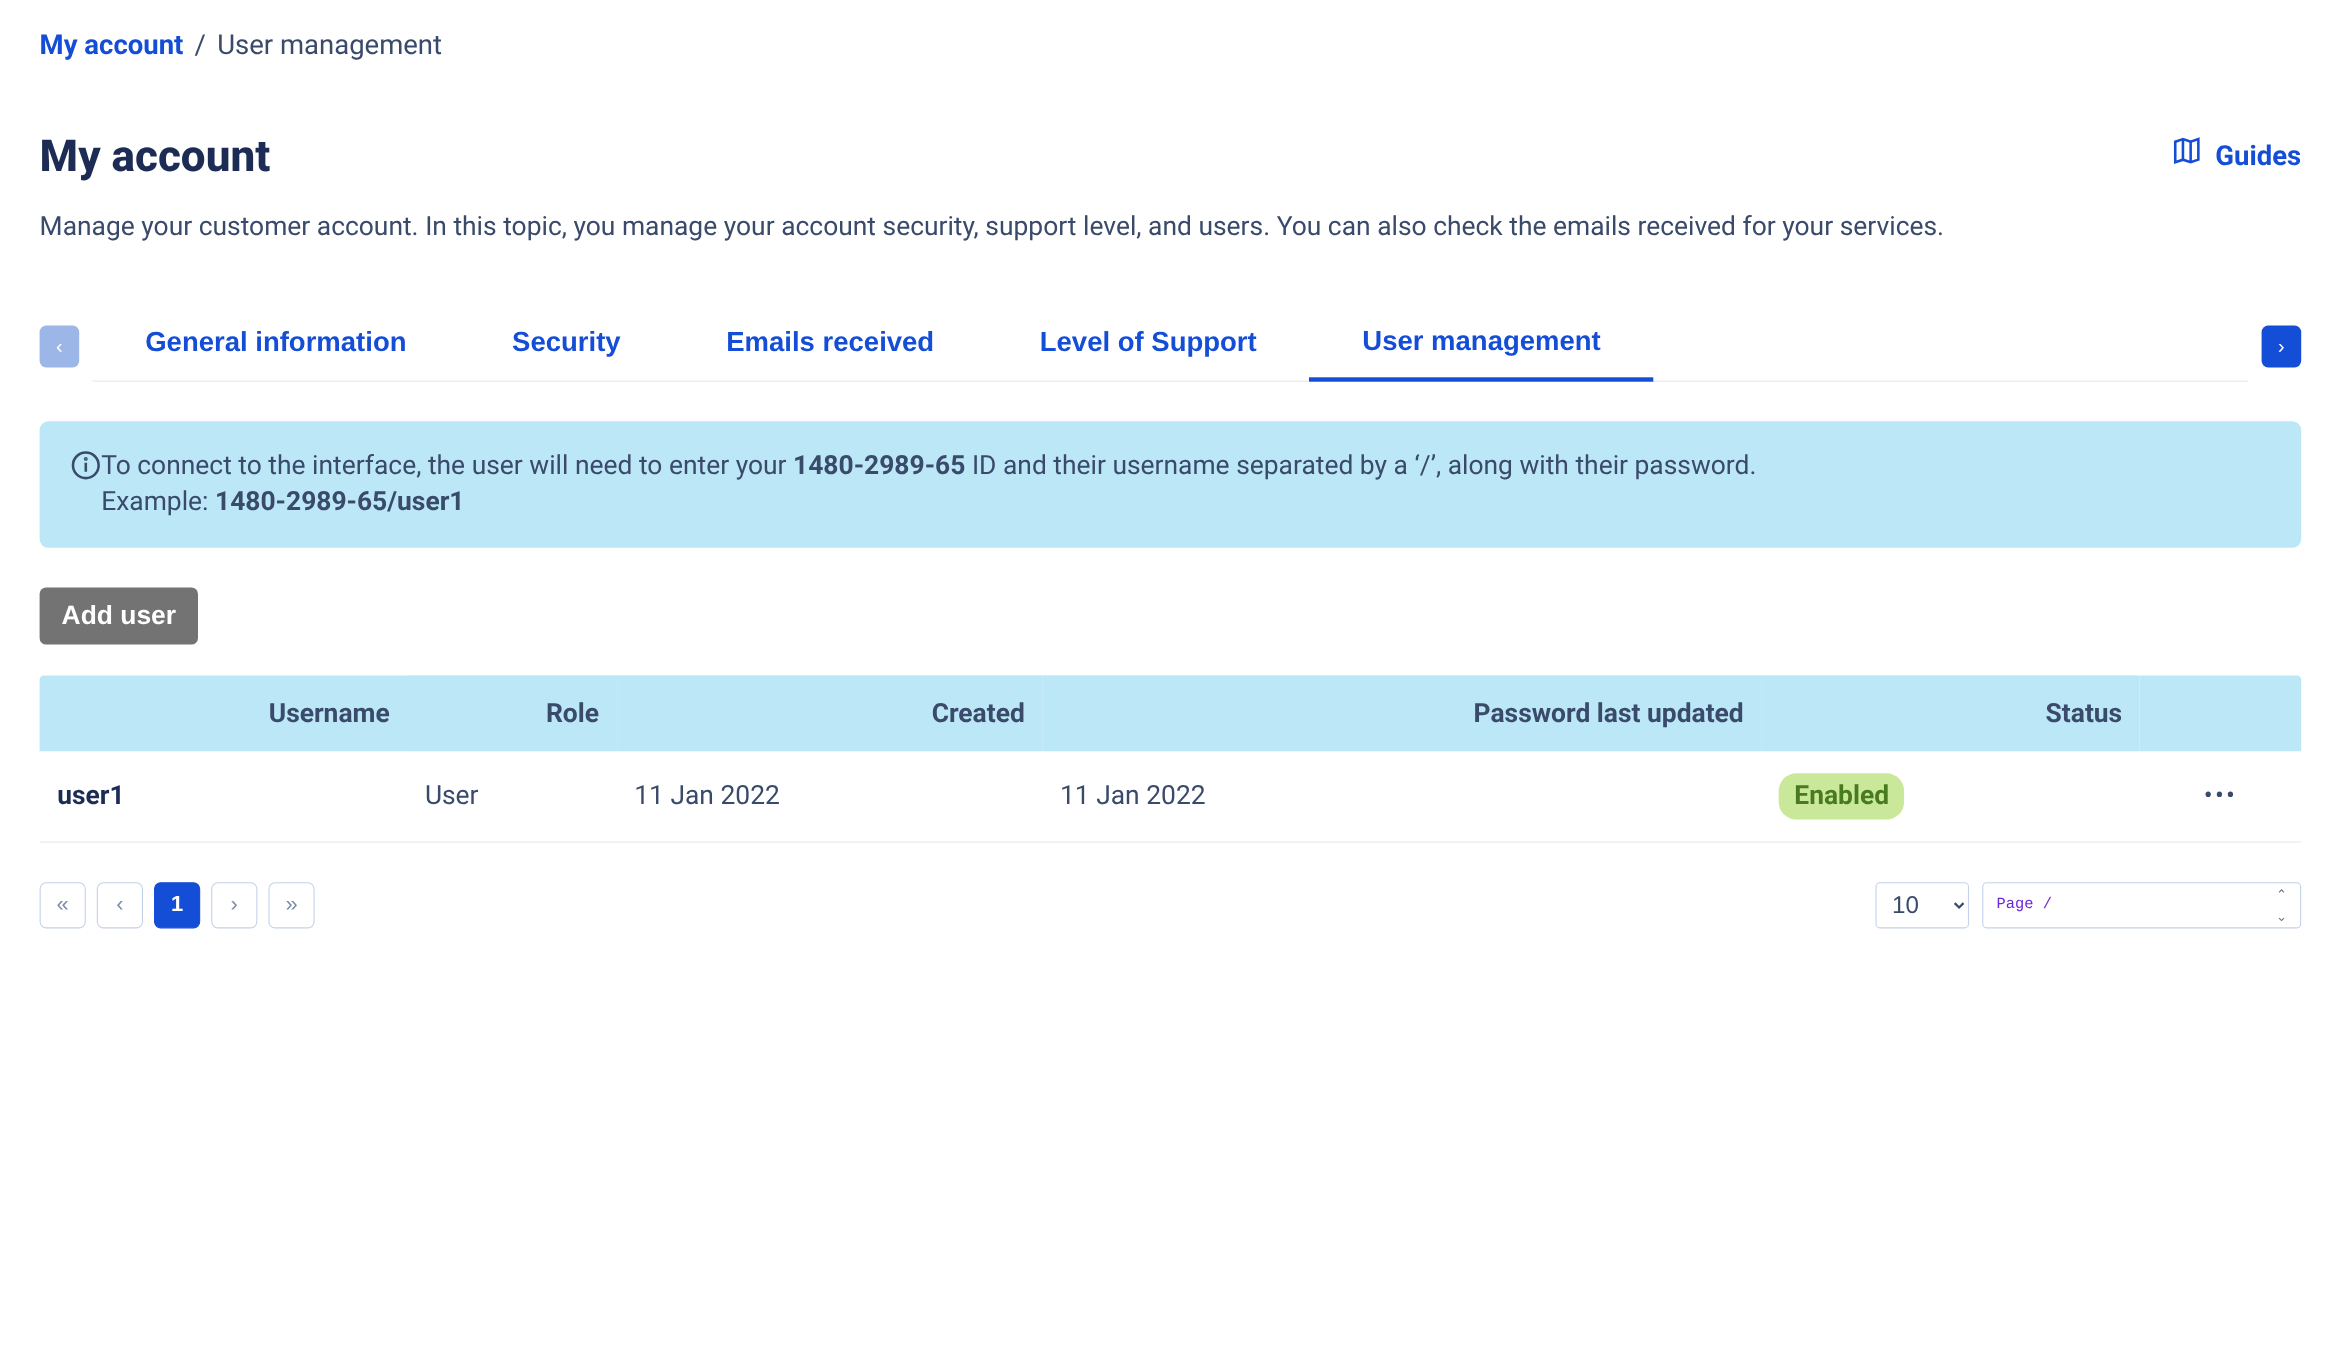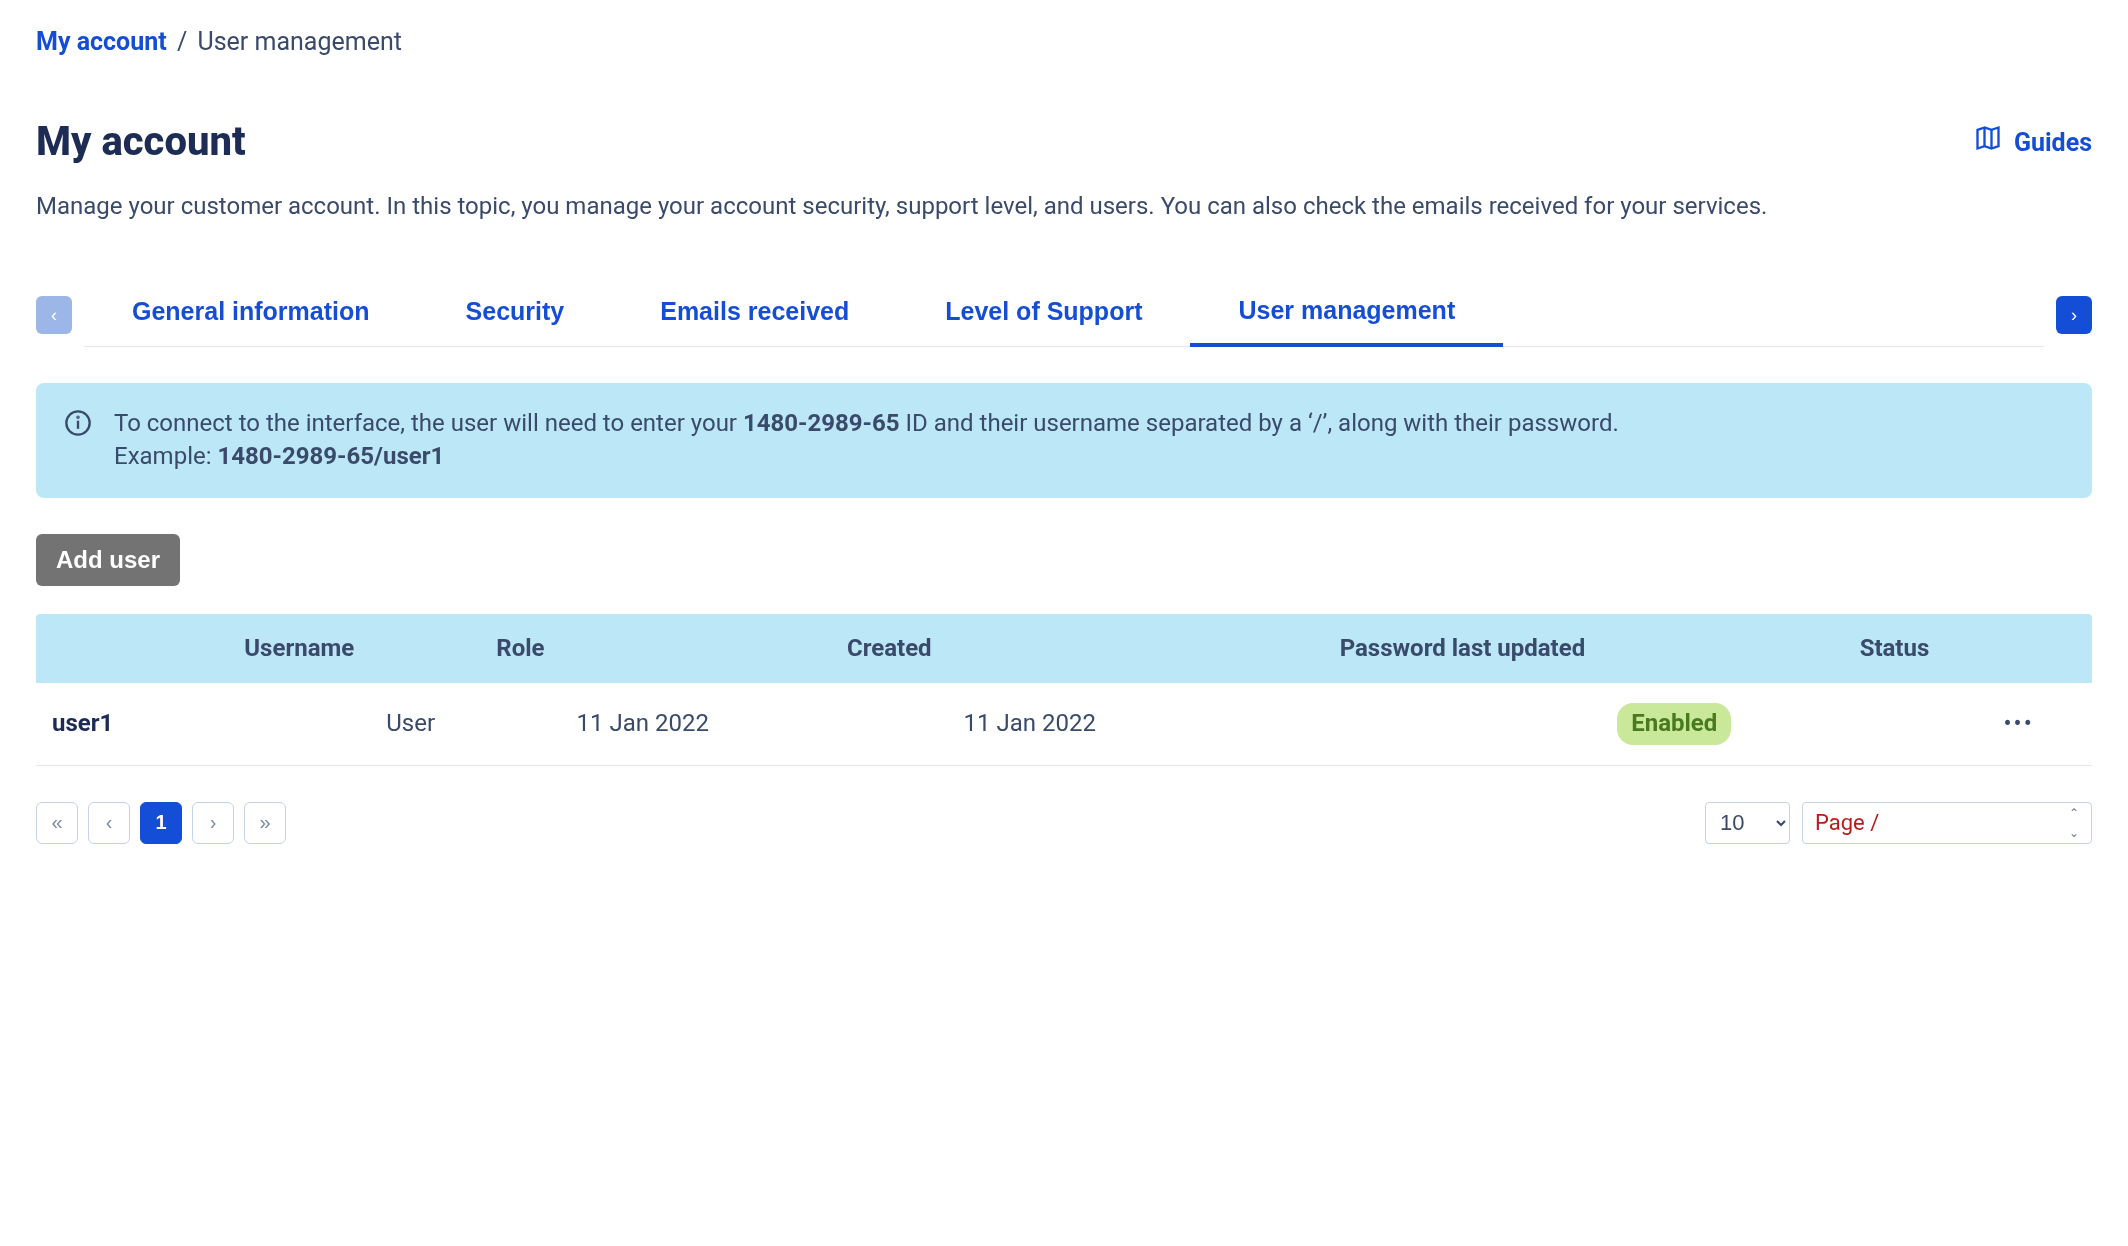--- a/index.html
+++ b/index.html
@@ -30,21 +30,21 @@
     .tabs-wrap { display:flex; align-items:center; gap:0; margin-bottom: 36px; }
     .tab-nav { width:36px; height:38px; border-radius:6px; display:flex; align-items:center; justify-content:center; font-size:18px; border:none; cursor:pointer; }
     .tab-nav.prev { background:#9cb6e8; color:#fff; margin-right:12px; }
     .tab-nav.next { background:#144dd6; color:#fff; margin-left:12px; }
     .tabs { flex:1; display:flex; border-bottom:1px solid #e3e8ef; }
     .tab { flex: 0 0 auto; padding: 12px 48px 18px; font-size:25px; font-weight:700; color:#144dd6; cursor:pointer; border:none; background:none; }
     .tab.active { border-bottom:4px solid #144dd6; margin-bottom:-1px; }
     .tabs .spacer { flex:1; }
 
     
-    .info-banner { background:#bce7f6; border-radius:8px; padding:24px 28px; display:flex; gap:22px; margin-bottom:36px; }
+    .info-banner { background:#bce7f6; border-radius:8px; padding:24px 28px; display:flex; margin-bottom:36px; }
     .info-banner .info-icon { width:28px; height:28px; flex:none; margin-top:2px; }
     .info-banner .info-icon svg { width:28px; height:28px; stroke:#3a4a6b; fill:none; stroke-width:2; }
     .info-banner .info-text { font-size:24px; color:#3a4a6b; }
     .info-banner .info-text b { font-weight:700; }
 
     
     .actions-row { display:flex; justify-content:space-between; margin-bottom:28px; }
     .btn-primary { background:#737373; color:#fff; border:none; border-radius:6px; padding:12px 20px; font-size:24px; font-weight:700; cursor:pointer; }
 
     
@@ -58,21 +58,21 @@
     .row-menu { text-align:center; color:#3a4a6b; font-size:28px; letter-spacing:2px; cursor:pointer; }
 
     
     .pager-row { display:flex; justify-content:space-between; align-items:center; margin-top:36px; }
     .pager { display:flex; gap:10px; }
     .pager button { width:42px; height:42px; border:1px solid #c3d2ea; background:#fff; color:#7a8aa6; border-radius:6px; font-size:20px; cursor:pointer; display:flex; align-items:center; justify-content:center; }
     .pager button.active { background:#144dd6; color:#fff; border-color:#144dd6; font-weight:700; }
     .pager-right { display:flex; gap:12px; align-items:center;border-radius:17px; }
     .pager-right select { height:42px; border:1px solid #c3d2ea; border-radius:4px; padding:0 28px 0 10px; font-size:22px; color:#3a4a6b; background:#fff; }
     .page-input-wrap { position:relative; display:flex; align-items:center; border:1px solid #c3d2ea; border-radius:4px; height:42px; padding:0 28px 0 12px; min-width:290px; }
-    .page-input-wrap .ph { color:#b91c1c; font-size:22px; }
+    .page-input-wrap .ph { color:#6d28d9; font-size:14px;font-family:Liberation Mono, monospace; }
     .page-input-wrap .stepper { position:absolute; right:6px; top:4px; bottom:4px; width:16px; display:flex; flex-direction:column; justify-content:space-between; color:#6a7a96; font-size:12px; line-height:1; }
     .page-input-wrap .stepper span { cursor:pointer; }
   </style>
 </head>
 <body>
 
 <div class="breadcrumb">
   <a href="#">My account</a>
   <span class="sep">/</span>
   <span class="cur">User management</span>

